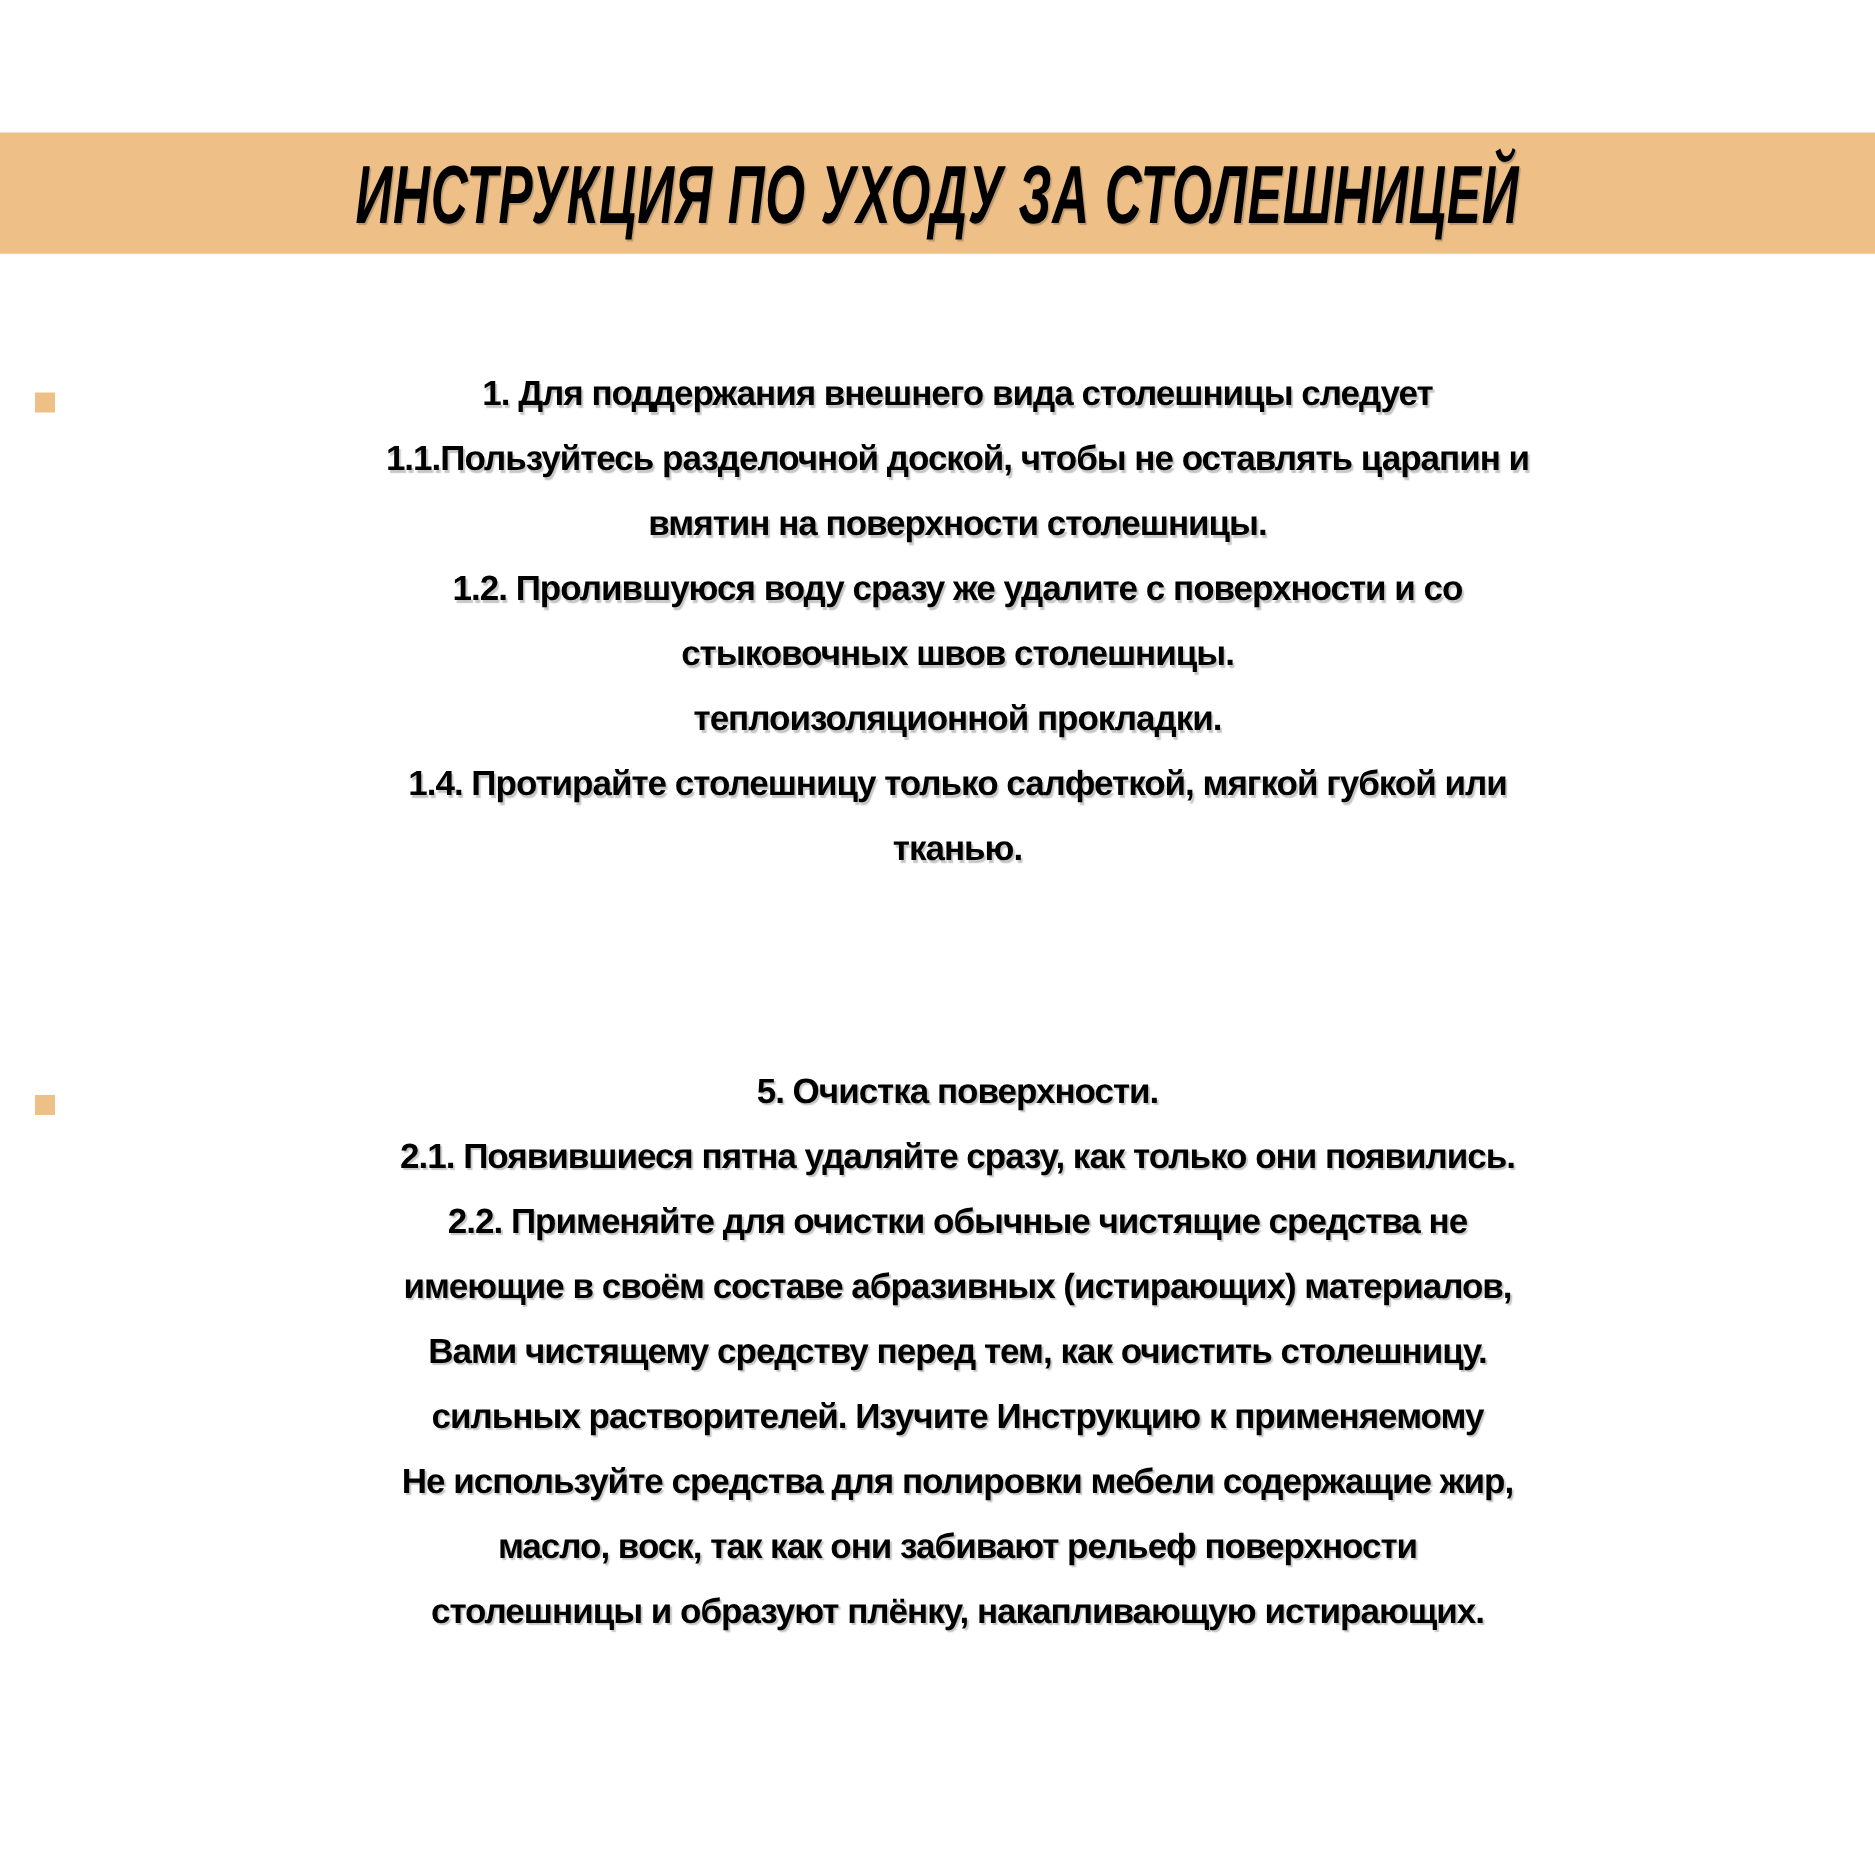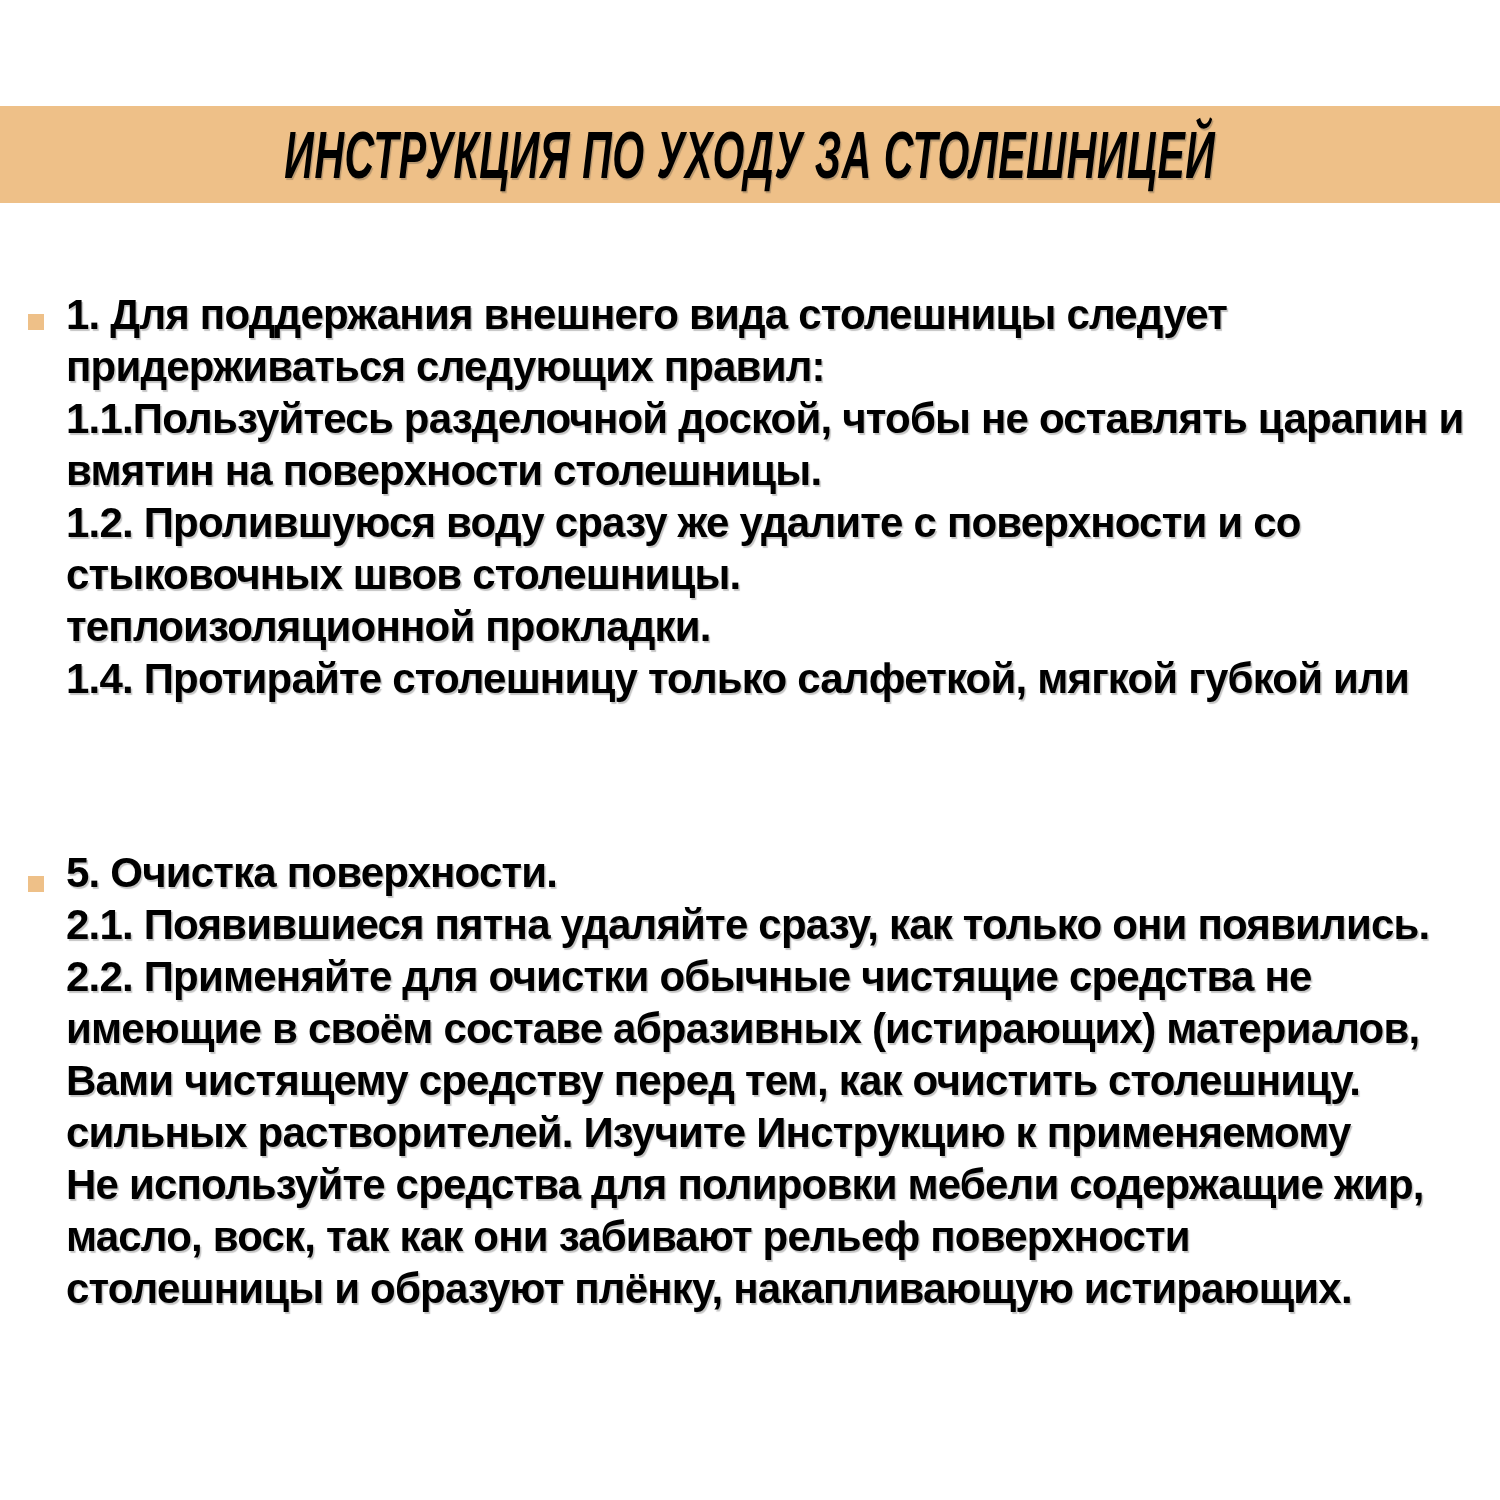--- a/index.html
+++ b/index.html
@@ -53,48 +53,49 @@
   .bullet-2 { top: 876px; }
   
   .sec {
     position: absolute;
     left: 66px;
     width: 1400px;
   }
   .sec-1 { top: 289px; }
   .sec-2 { top: 847px; }
   .line {
-    font-size: 42px;
+    font-size: 28px;
     font-weight: 700;
     line-height: 52px;
     letter-spacing: -0.8px;
     white-space: nowrap;
     color: var(--text-color, #000000);
     text-shadow: 1.5px 2px 1px rgba(110,110,110,0.4);
+    text-align: center;
   }
 </style>
 </head>
 <body>
 
 <div class="page">
 
   <header class="band">
     <h1 class="title">ИНСТРУКЦИЯ ПО УХОДУ ЗА СТОЛЕШНИЦЕЙ</h1>
   </header>
 
   <span class="bullet bullet-1"></span>
   <section class="sec sec-1">
     <div class="line">1. Для поддержания внешнего вида столешницы следует</div>
-    <div class="line">придерживаться следующих правил:</div>
     <div class="line">1.1.Пользуйтесь разделочной доской, чтобы не оставлять царапин и</div>
     <div class="line">вмятин на поверхности столешницы.</div>
     <div class="line">1.2. Пролившуюся воду сразу же удалите с поверхности и со</div>
     <div class="line">стыковочных швов столешницы.</div>
     <div class="line">теплоизоляционной прокладки.</div>
     <div class="line">1.4. Протирайте столешницу только салфеткой, мягкой губкой или</div>
+    <div class="line">тканью.</div>
   </section>
 
   <span class="bullet bullet-2"></span>
   <section class="sec sec-2">
     <div class="line">5. Очистка поверхности.</div>
     <div class="line">2.1. Появившиеся пятна удаляйте сразу, как только они появились.</div>
     <div class="line">2.2. Применяйте для очистки обычные чистящие средства не</div>
     <div class="line">имеющие в своём составе абразивных (истирающих) материалов,</div>
     <div class="line">Вами чистящему средству перед тем, как очистить столешницу.</div>
     <div class="line">сильных растворителей. Изучите Инструкцию к применяемому</div>

